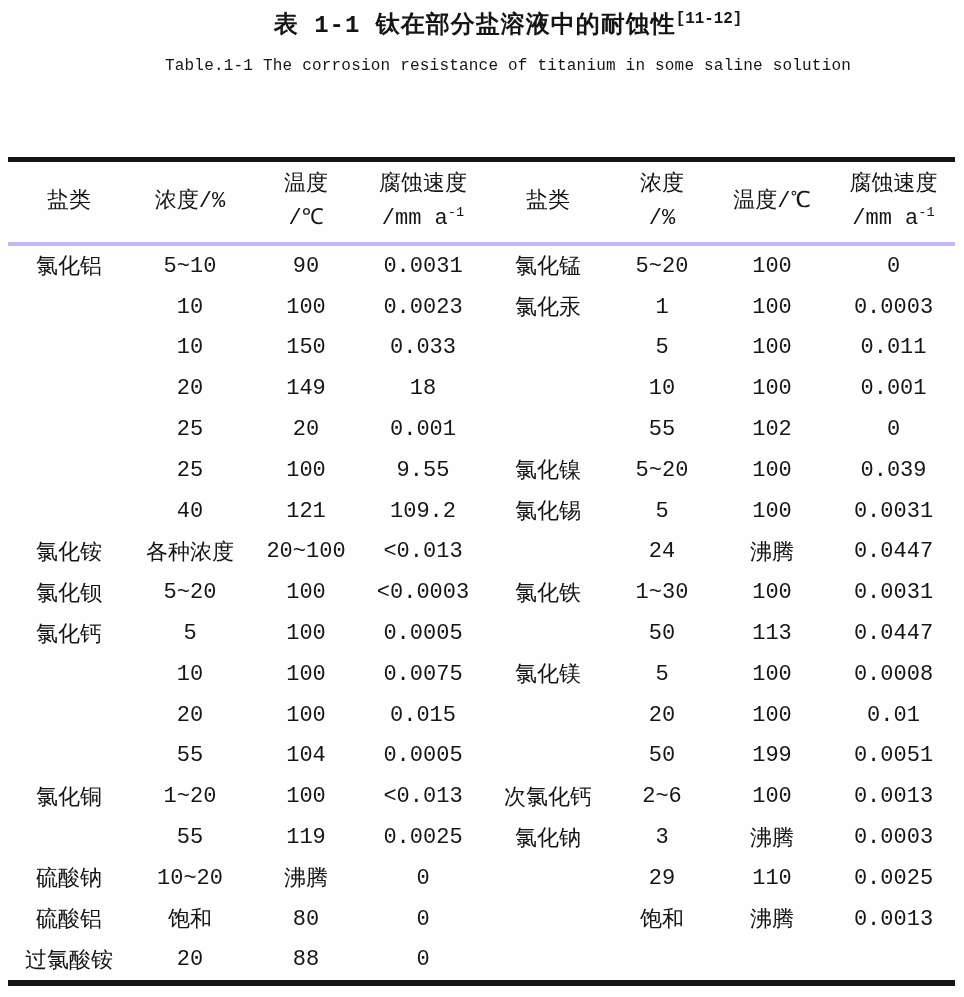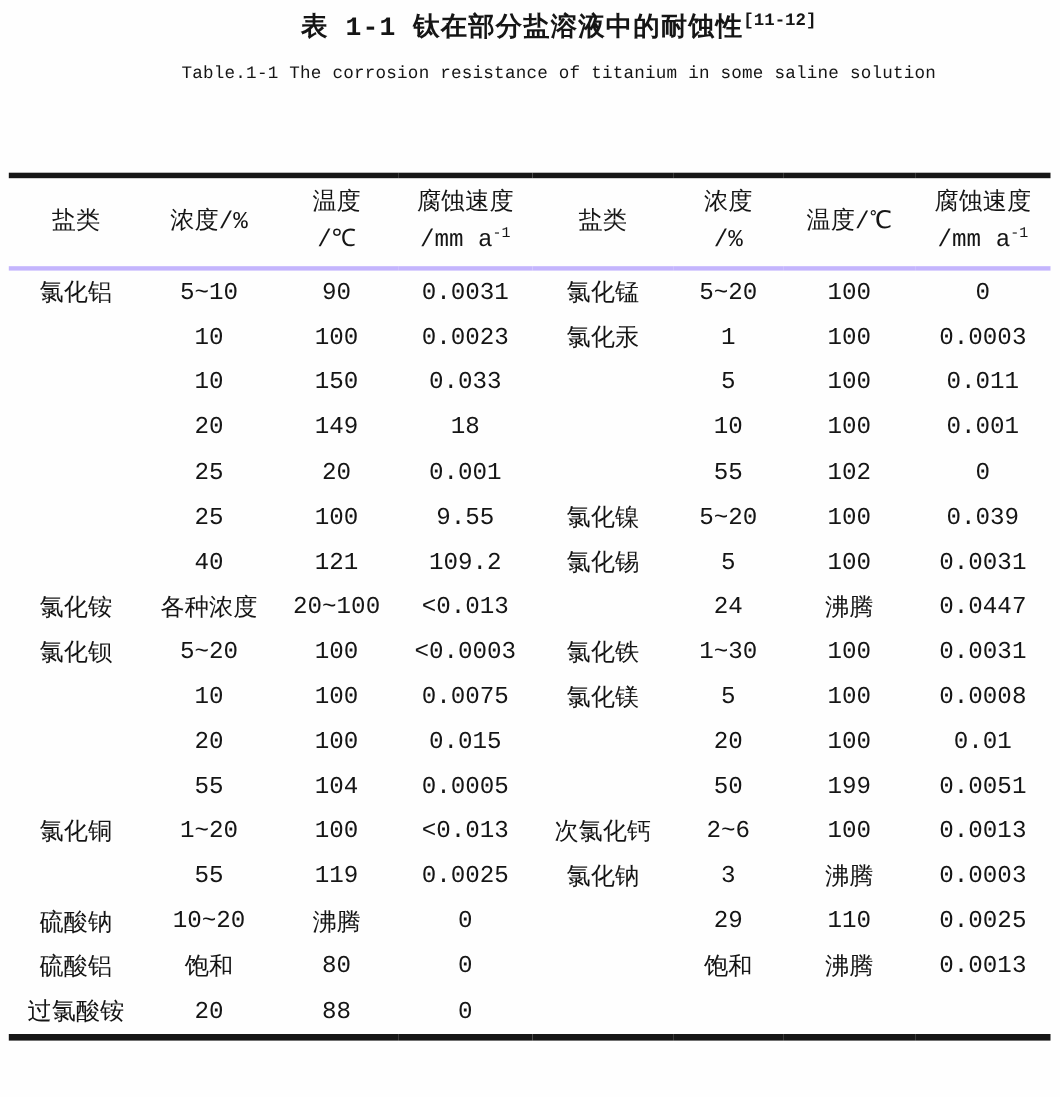--- a/index.html
+++ b/index.html
@@ -213,20 +213,30 @@
           <td>氯化钡</td>
           <td>5~20</td>
           <td>100</td>
           <td>&lt;0.0003</td>
           <td>氯化铁</td>
           <td>1~30</td>
           <td>100</td>
           <td>0.0031</td>
         </tr>
         <tr>
+          <td>氯化钙</td>
+          <td>5</td>
+          <td>100</td>
+          <td>0.0005</td>
+          <td></td>
+          <td>50</td>
+          <td>113</td>
+          <td>0.0447</td>
+        </tr>
+        <tr>
           <td></td>
           <td>10</td>
           <td>100</td>
           <td>0.0075</td>
           <td>氯化镁</td>
           <td>5</td>
           <td>100</td>
           <td>0.0008</td>
         </tr>
         <tr>

